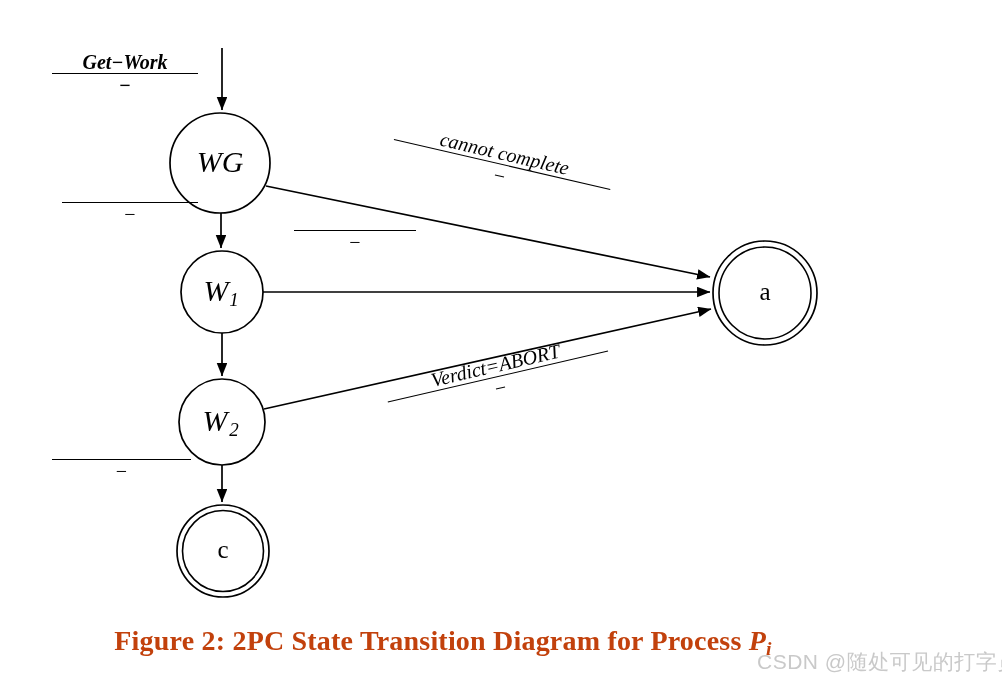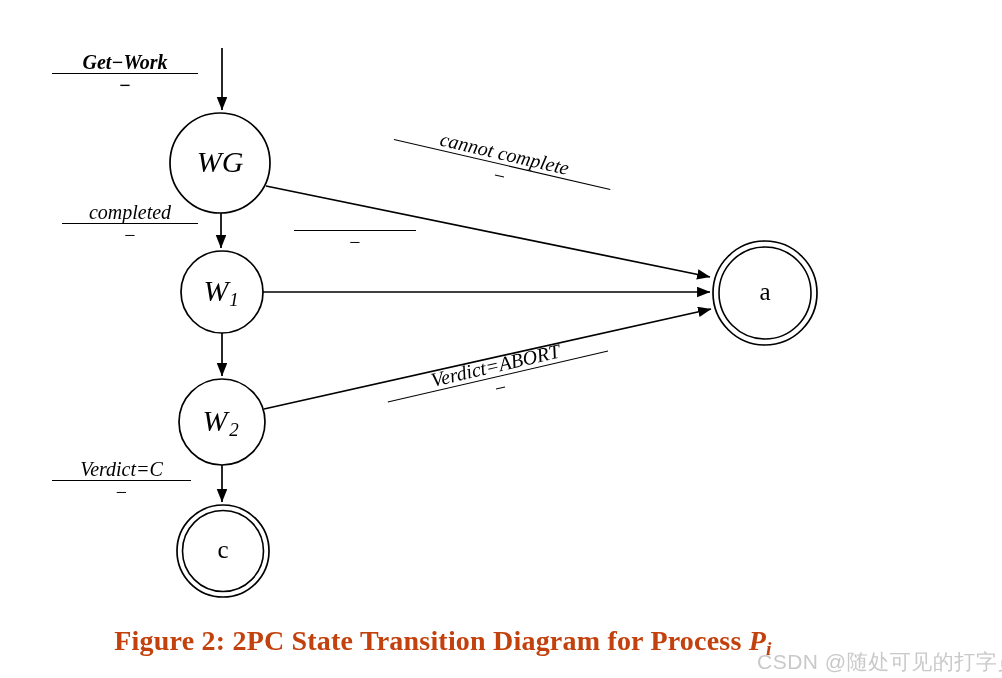--- a/index.html
+++ b/index.html
@@ -197,28 +197,26 @@
     </g>
   </svg>
 
   <div class="frac" style="left:52px; top:52px; width:146px;font-weight:bold;">
     <span class="num">Get−Work</span>
     <span class="bar"></span>
     <span class="den dashonly">−</span>
   </div>
 
   <div class="frac" style="left:62px; top:202px; width:136px;">
-    <span class="num">completed</span>
     <span class="bar"></span>
     <span class="den dashonly">−</span>
   </div>
 
 
   <div class="frac" style="left:52px; top:459px; width:139px;">
-    <span class="num">Verdict=C</span>
     <span class="bar"></span>
     <span class="den dashonly">−</span>
   </div>
 
   <div class="frac rot-down" style="left:391px; top:143px; width:222px;">
     <span class="num">cannot  complete</span>
     <span class="bar"></span>
     <span class="den dashonly">−</span>
   </div>
 

